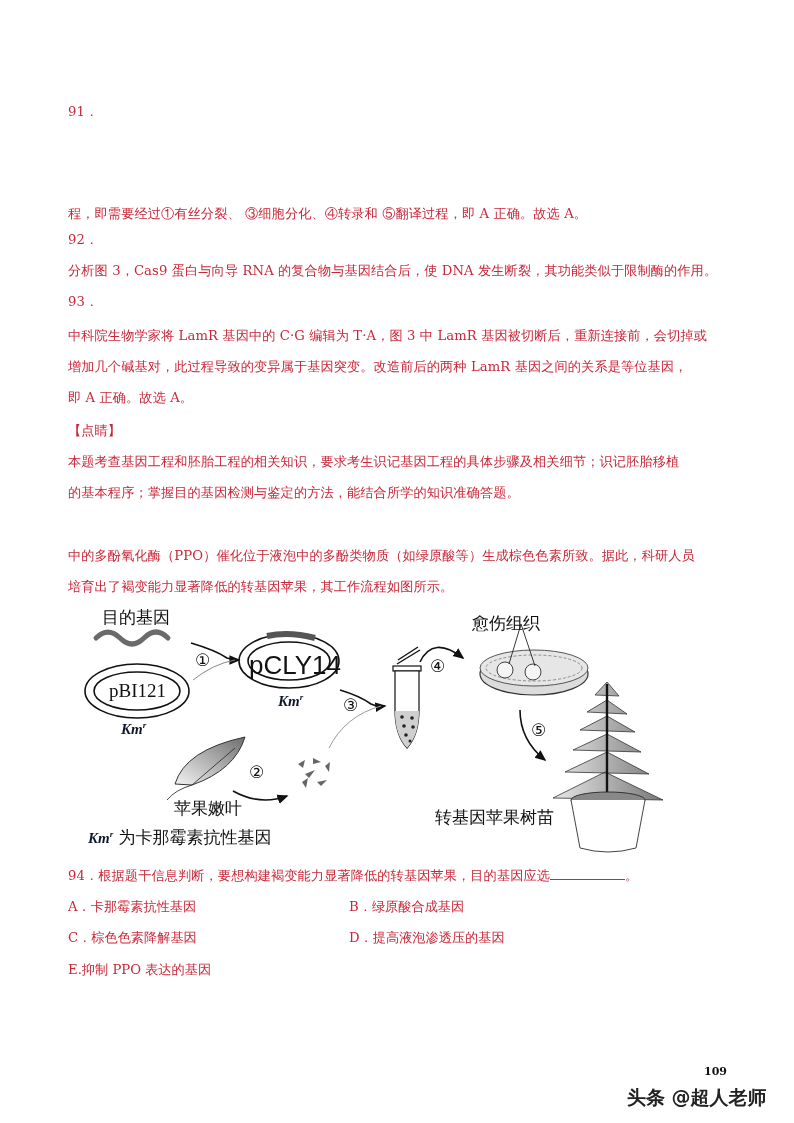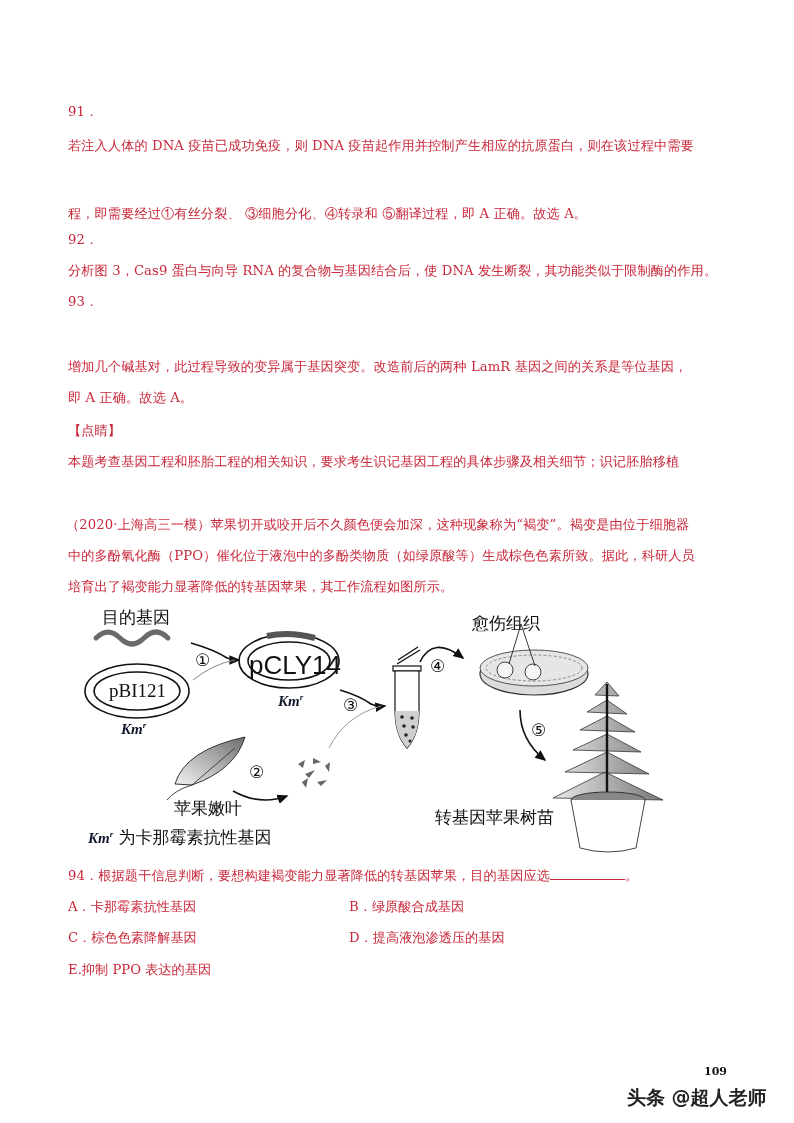--- a/index.html
+++ b/index.html
@@ -20,34 +20,34 @@
     .pagenum { position: absolute; left: 704px; top: 1041px; font-size: 11px; font-weight: bold; color: #111; margin-top: 24px; }
     .watermark { position: absolute; left: 627px; top: 1085px; font-family: "DejaVu Sans", "Liberation Sans", sans-serif;
                  font-size: 19px; color: #222; white-space: nowrap; text-shadow: 0 0 1px #fff; font-weight: bold; }
   </style>
 </head>
 <body>
 
 <div class="page">
 
   <div class="line red" style="top:103px">91．</div>
-  <div class="line red" style="top:137px">若注入人体的 DNA 疫苗已成功免疫，则 DNA 疫苗起作用并控制产生相应的抗原蛋白，则在该过程中需要</div>
   <div class="line red" style="top:205px">程，即需要经过①有丝分裂、 ③细胞分化、④转录和 ⑤翻译过程，即 A 正确。故选 A。</div>
 
   <div class="line red" style="top:231px">92．</div>
   <div class="line red" style="top:262px">分析图 3，Cas9 蛋白与向导 RNA 的复合物与基因结合后，使 DNA 发生断裂，其功能类似于限制酶的作用。</div>
 
   <div class="line red" style="top:293px">93．</div>
+  <div class="line red" style="top:327px">中科院生物学家将 LamR 基因中的 C·G 编辑为 T·A，图 3 中 LamR 基因被切断后，重新连接前，会切掉或</div>
   <div class="line red" style="top:358px">增加几个碱基对，此过程导致的变异属于基因突变。改造前后的两种 LamR 基因之间的关系是等位基因，</div>
   <div class="line red" style="top:389px">即 A 正确。故选 A。</div>
 
   <div class="line red" style="top:422px">【点睛】</div>
   <div class="line red" style="top:453px">本题考查基因工程和胚胎工程的相关知识，要求考生识记基因工程的具体步骤及相关细节；识记胚胎移植</div>
+  <div class="line red" style="top:484px">的基本程序；掌握目的基因检测与鉴定的方法，能结合所学的知识准确答题。</div>
 
-  <div class="line red" style="top:516px; left:66px">（2020·上海高三一模）苹果切开或咬开后不久颜色便会加深，这种现象称为“褐变”。褐变是由位于细胞器</div>
   <div class="line red" style="top:547px">中的多酚氧化酶（PPO）催化位于液泡中的多酚类物质（如绿原酸等）生成棕色色素所致。据此，科研人员</div>
   <div class="line red" style="top:578px">培育出了褐变能力显著降低的转基因苹果，其工作流程如图所示。</div>
 
   <div class="diagram">
     <svg width="640" height="255" viewBox="0 0 640 255" style="position:absolute;left:0;top:0">
       <defs>
         <marker id="ah" markerWidth="8" markerHeight="8" refX="6" refY="4" orient="auto">
           <path d="M0,1 L7,4 L0,7 Z" fill="#111"></path>
         </marker>
         <linearGradient id="leafg" x1="0" y1="1" x2="1" y2="0">

